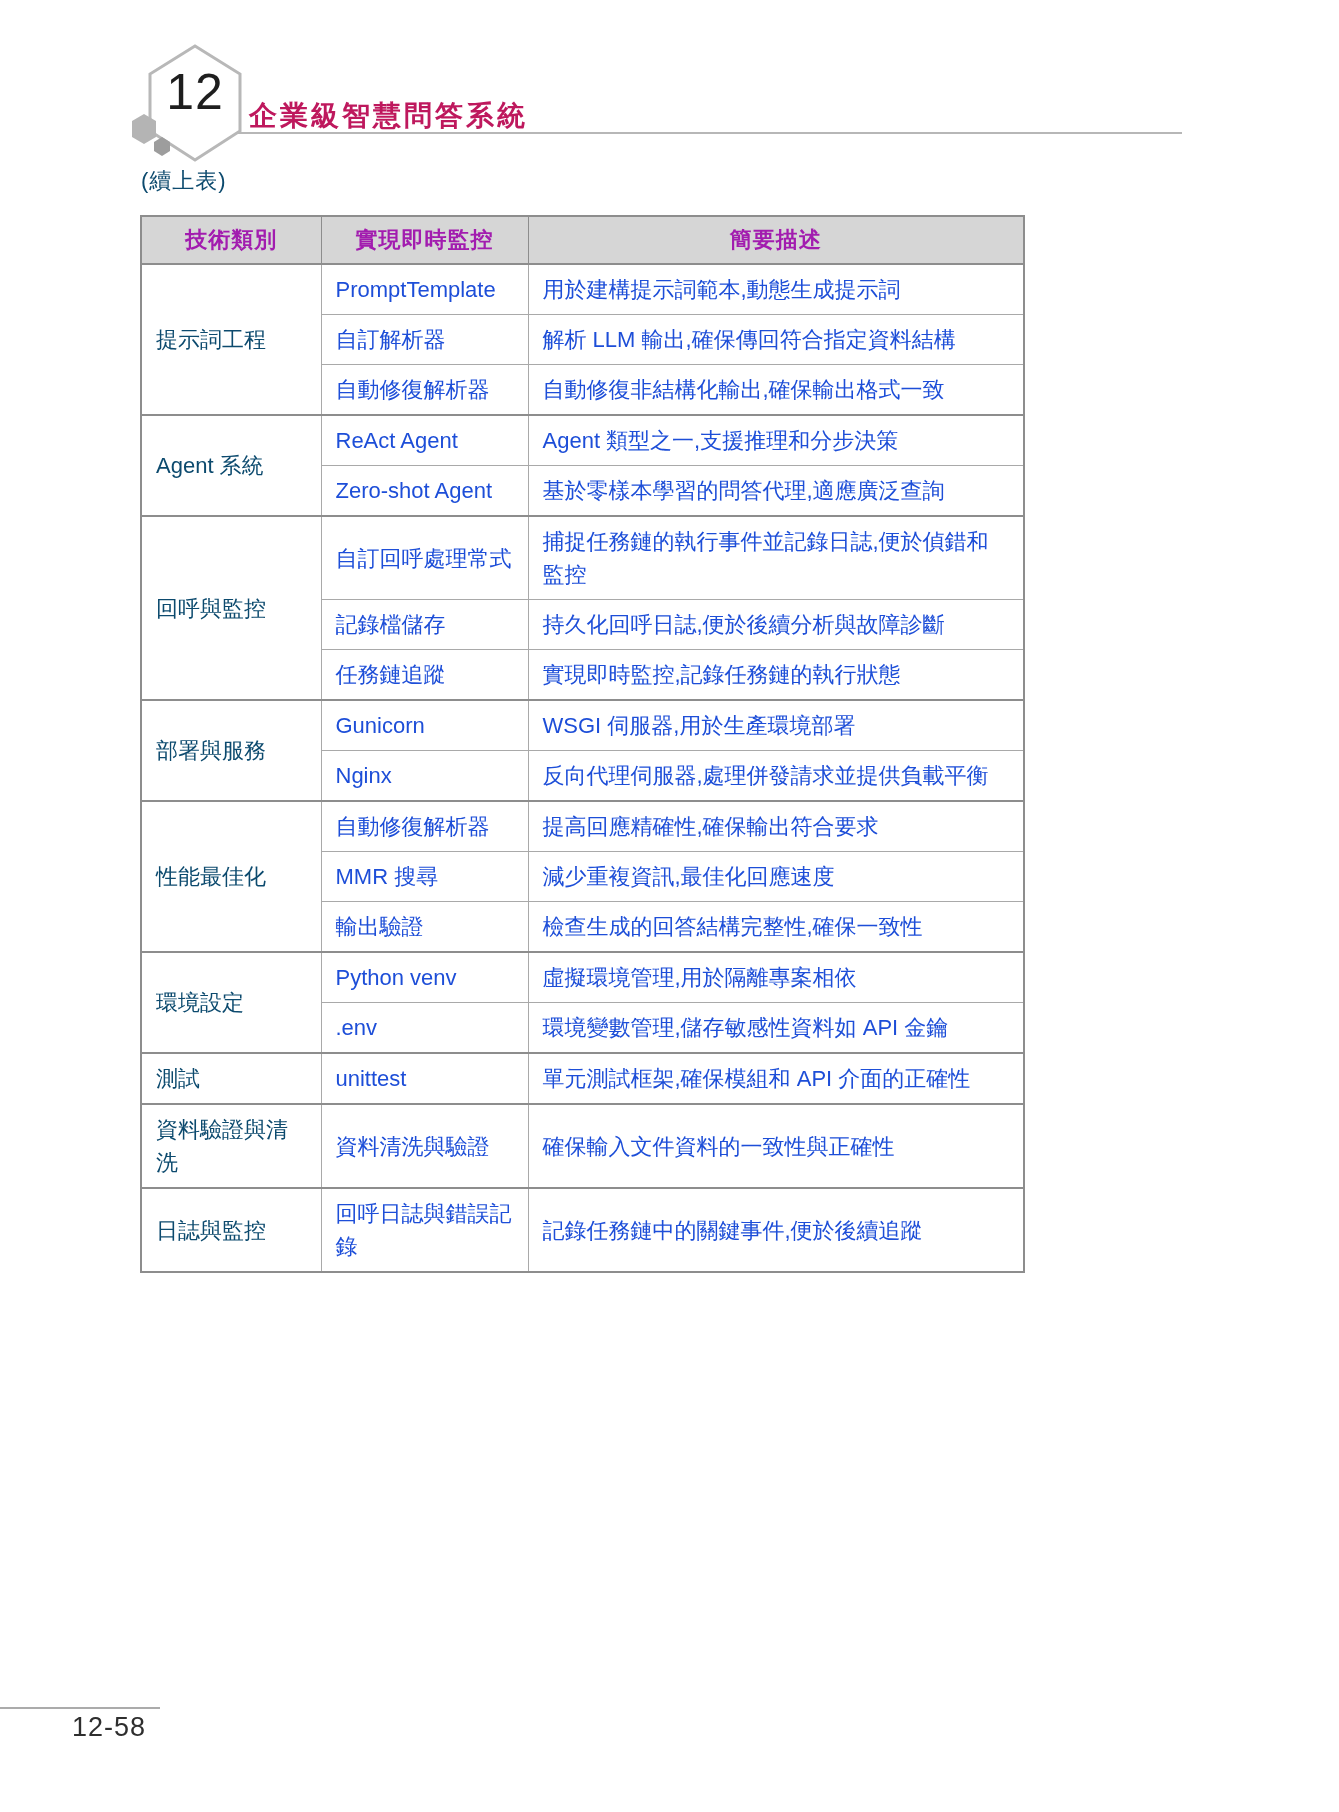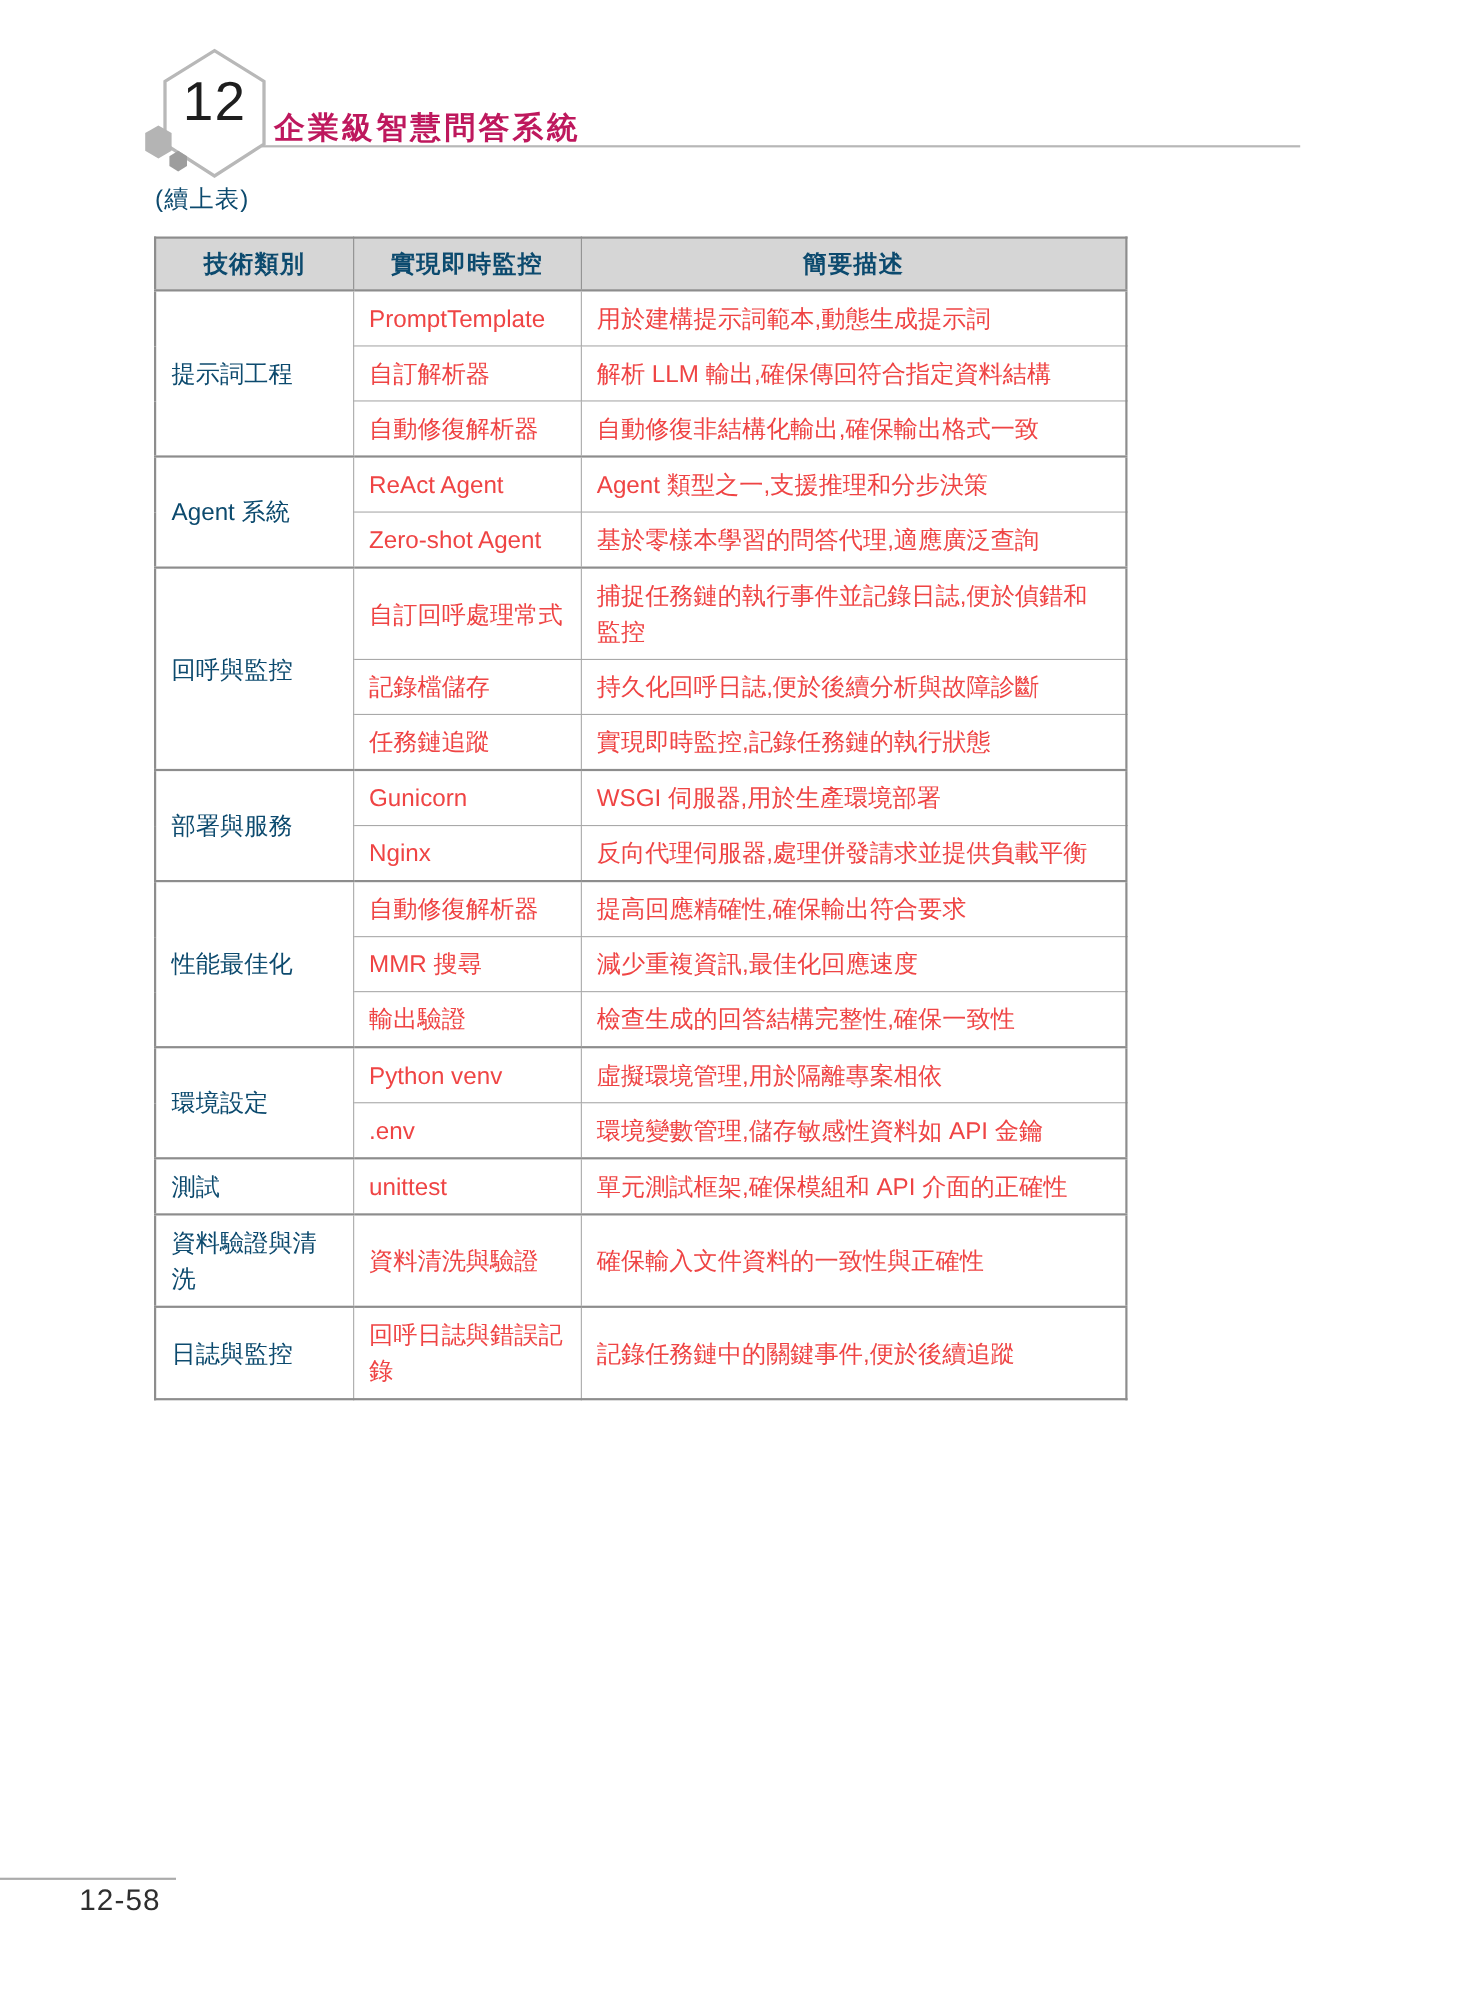--- a/index.html
+++ b/index.html
@@ -38,30 +38,30 @@
 
   
   table.tech-table {
     position:absolute; left:140px; top:215px; width:883px;
     border-collapse:collapse; table-layout:fixed;
     border:2px solid var(--border-strong);
     font-size:22px;
   }
   table.tech-table th {
     background:var(--header-bg);
-    font-weight:bold; color:#0c4a6e;
+    font-weight:bold; color:#a21caf;
     height:48px; text-align:center; vertical-align:middle;
     border:1px solid var(--border-strong);
     border-bottom:2px solid var(--border-strong);
     letter-spacing:1px;
   }
   table.tech-table td {
     border:1px solid var(--border-light);
     padding:8px 14px; line-height:33px;
-    vertical-align:middle; color:#ef4444;
+    vertical-align:middle; color:#1d4ed8;
     background:#ffffff;
   }
   table.tech-table tr.group-start td {
     border-top:2px solid var(--border-strong);
   }
   table.tech-table td.cat { color:#0c4a6e; }
 
   
   .footer-rule {
     position:absolute; left:0; top:1707px; width:160px; height:2px;

